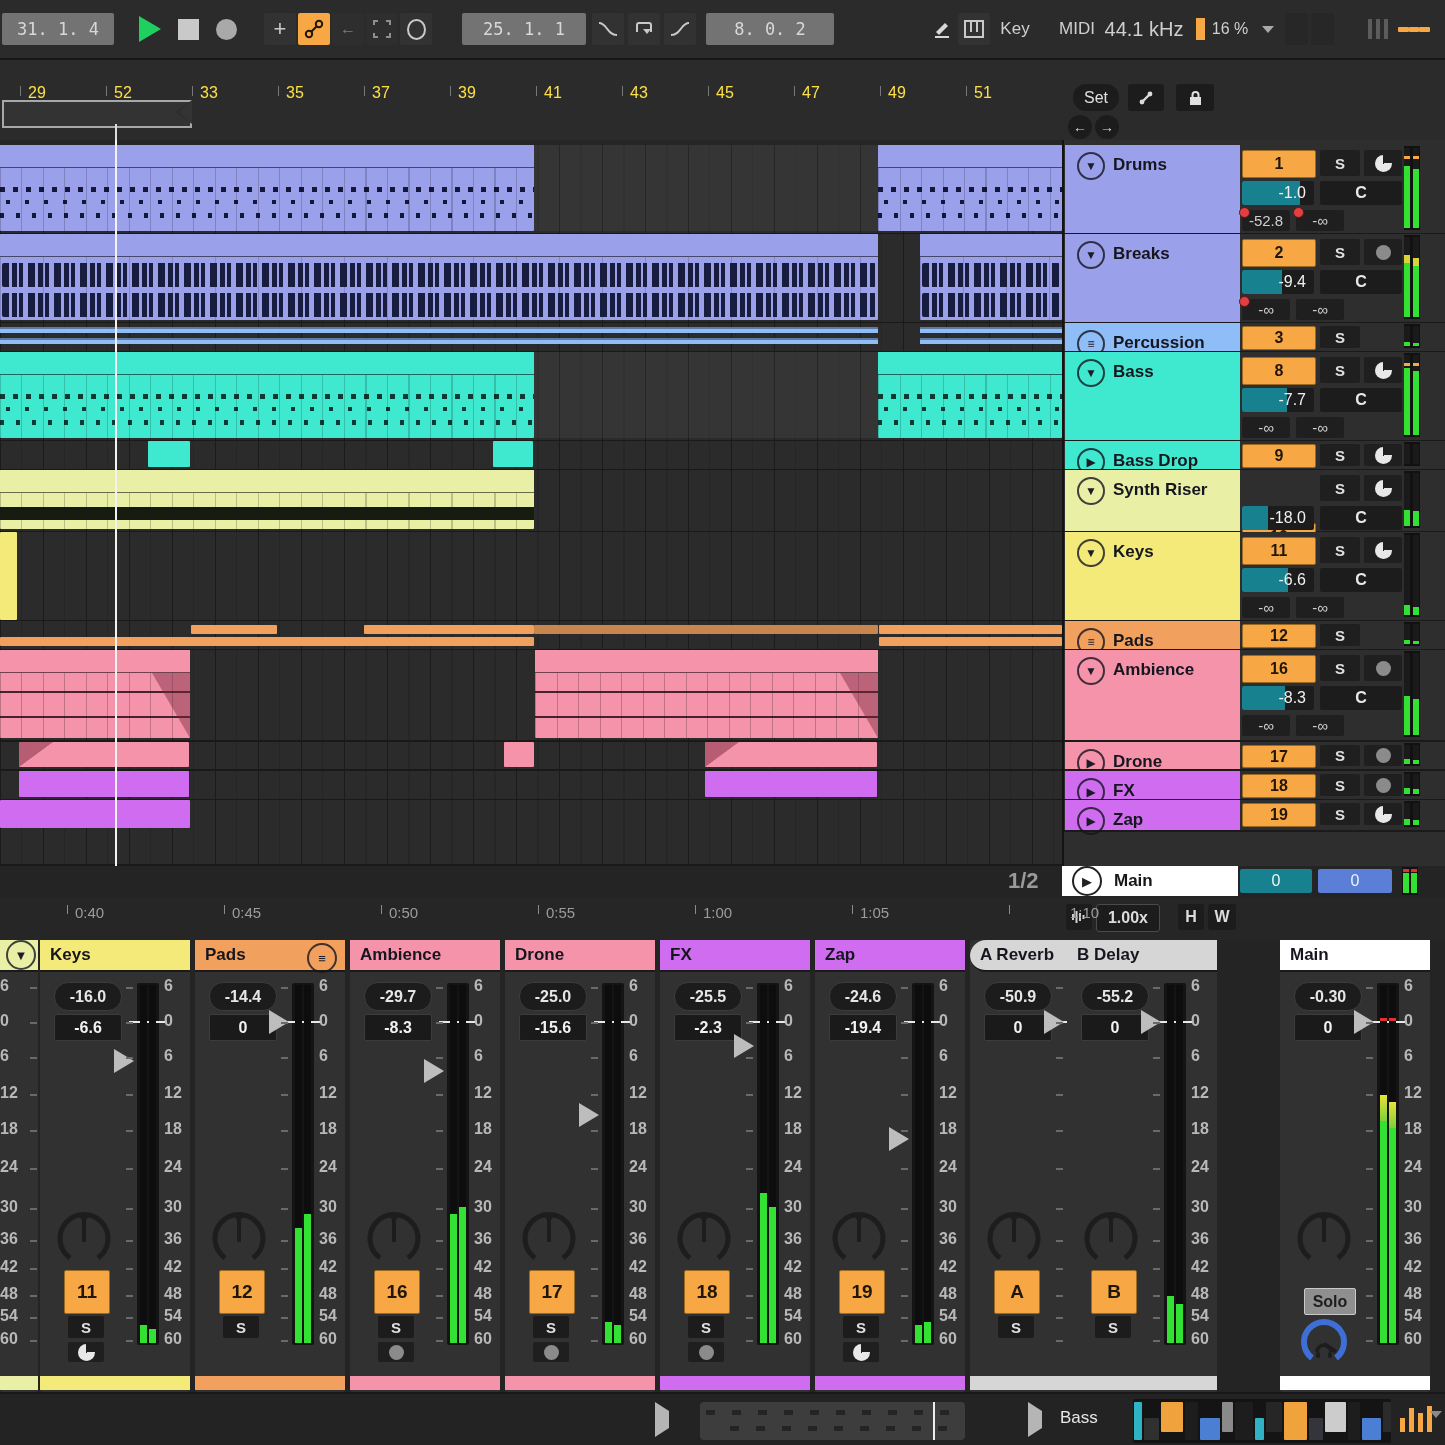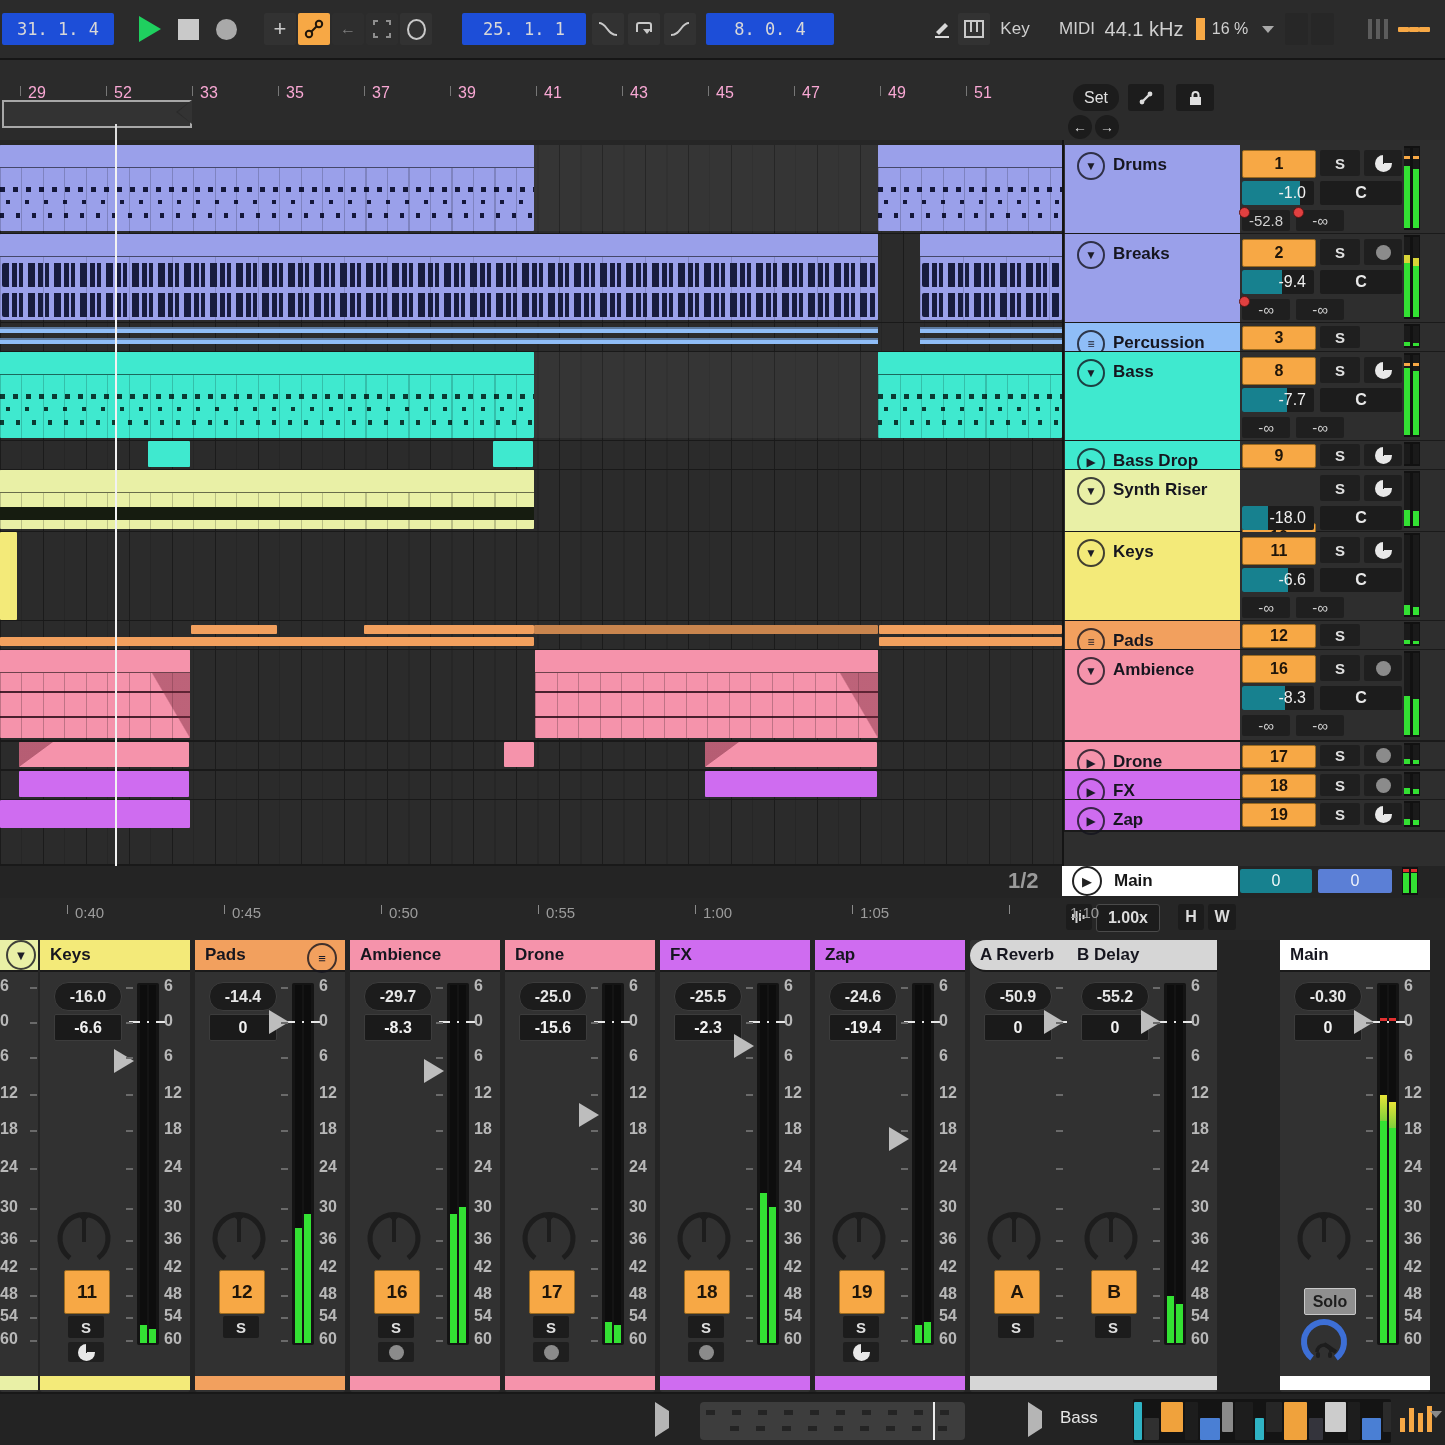--- a/index.html
+++ b/index.html
@@ -1,37 +1,37 @@
 <!DOCTYPE html>
 <html><head>
 <meta charset="utf-8">
 <style>
   html,body{margin:0;padding:0;background:#151515;}
   #app{position:relative;width:1445px;height:1445px;background:#232323;overflow:hidden;
        font-family:"Liberation Sans","DejaVu Sans",sans-serif;color:#d0d0d0;}
   
   #transport{position:absolute;left:0;top:0;width:1445px;height:58px;background:#2b2b2b;border-bottom:2px solid #161616;}
-  .tbox{position:absolute;top:13px;height:32px;background:#1d4ed8;border-radius:2px;color:#d8d8d8;
+  .tbox{position:absolute;top:13px;height:32px;background:#737373;border-radius:2px;color:#d8d8d8;
         font-family:"DejaVu Sans Mono",monospace;font-size:17px;display:flex;align-items:center;justify-content:center;}
   .tbtn{position:absolute;top:13px;height:32px;width:32px;background:#323232;border-radius:2px;
         display:flex;align-items:center;justify-content:center;color:#c9c9c9;font-size:16px;}
   .tbtn.dim{background:#2e2e2e;color:#7d7d7d;}
   .tlabel{position:absolute;top:13px;height:32px;display:flex;align-items:center;justify-content:center;
         color:#cfcfcf;font-size:17px;background:#2f2f2f;border-radius:2px;}
   .play-tri{width:0;height:0;border-top:13px solid transparent;border-bottom:13px solid transparent;border-left:22px solid #1fd05f;}
   .stop-sq{width:21px;height:21px;background:#c9c9c9;}
   .rec-ci{width:21px;height:21px;border-radius:50%;background:#a9a9a9;}
   .orange{background:#f7a845 !important;color:#20160a !important;}
   .cpu-bar{width:9px;height:22px;background:#f7a845;margin-right:7px;}
   .caret{width:0;height:0;border-left:6px solid transparent;border-right:6px solid transparent;border-top:7px solid #a9a9a9;}
   .menu-lines span{display:block;width:24px;height:5px;background:#f7a845;margin:3px 0;border-radius:1px;}
   .vlines span{display:inline-block;width:4px;height:20px;background:#5c5c5c;margin:0 2px;}
   
   #ruler{position:absolute;left:0;top:60px;width:1445px;height:80px;background:#2b2b2b;}
-  .bar-label{position:absolute;top:24px;color:#f9a8d4;font-size:16px;}
+  .bar-label{position:absolute;top:24px;color:#fde047;font-size:16px;}
   .bar-tick{position:absolute;top:26px;width:1px;height:10px;background:#777;}
   .loop-brace{position:absolute;left:2px;top:40px;width:186px;height:24px;border:2px solid #a8a8a8;background:rgba(255,255,255,0.04);}
   .loop-notch{position:absolute;right:-2px;top:-2px;width:0;height:0;border-top:12px solid transparent;border-bottom:12px solid transparent;border-right:16px solid #2b2b2b;}
   .loop-notch:after{content:"";position:absolute;left:2px;top:-12px;width:0;height:0;border-top:12px solid transparent;border-bottom:12px solid transparent;border-right:14px solid rgba(255,255,255,0.04);}
   .pill{background:#1c1c1c;border-radius:13px;color:#e0e0e0;font-size:16px;display:flex;align-items:center;justify-content:center;}
   .sq-btn{background:#1c1c1c;border-radius:3px;display:flex;align-items:center;justify-content:center;color:#dcdcdc;}
   .circ-btn{background:#1c1c1c;border-radius:50%;width:24px;height:24px;display:flex;align-items:center;justify-content:center;color:#dcdcdc;font-size:14px;}
   
   #arrange{position:absolute;left:0;top:140px;width:1062px;height:726px;background:#262626;overflow:hidden;}
   .lane{position:absolute;left:0;width:1062px;background:
@@ -184,21 +184,21 @@
       <svg width="20" height="18" viewBox="0 0 20 18">
           <path d="M3 12 V5 a2 2 0 0 1 2-2 h10 a2 2 0 0 1 2 2 v7" fill="none" stroke="#c9c9c9" stroke-width="2"></path>
           <path d="M13 9 l4 5 l4 -5" transform="translate(-4,0)" fill="#c9c9c9" stroke="none"></path>
         </svg>
     </div>
     <div class="tbtn" style="left:664px;">
       <svg width="20" height="16" viewBox="0 0 20 16">
           <path d="M1 14 C11 14 11 2 19 2" fill="none" stroke="#c9c9c9" stroke-width="2"></path>
         </svg>
     </div>
-    <div class="tbox" style="left:706px;width:128px;">8. 0. 4</div>
+    <div class="tbox" style="left:706px;width:128px;">8. 0. 2</div>
 
     <div class="tbtn" style="left:926px;background:transparent;">
       <svg width="20" height="20" viewBox="0 0 20 20">
           <path d="M4 13 L13 4 l3 3 L7 16 z" fill="#d8d8d8"></path>
           <path d="M3 18 h14" stroke="#d8d8d8" stroke-width="2"></path>
         </svg>
     </div>
     <div class="tbtn" style="left:958px;">
       <svg width="20" height="18" viewBox="0 0 20 18">
           <rect x="1" y="1" width="18" height="16" fill="none" stroke="#c9c9c9" stroke-width="2"></rect>

